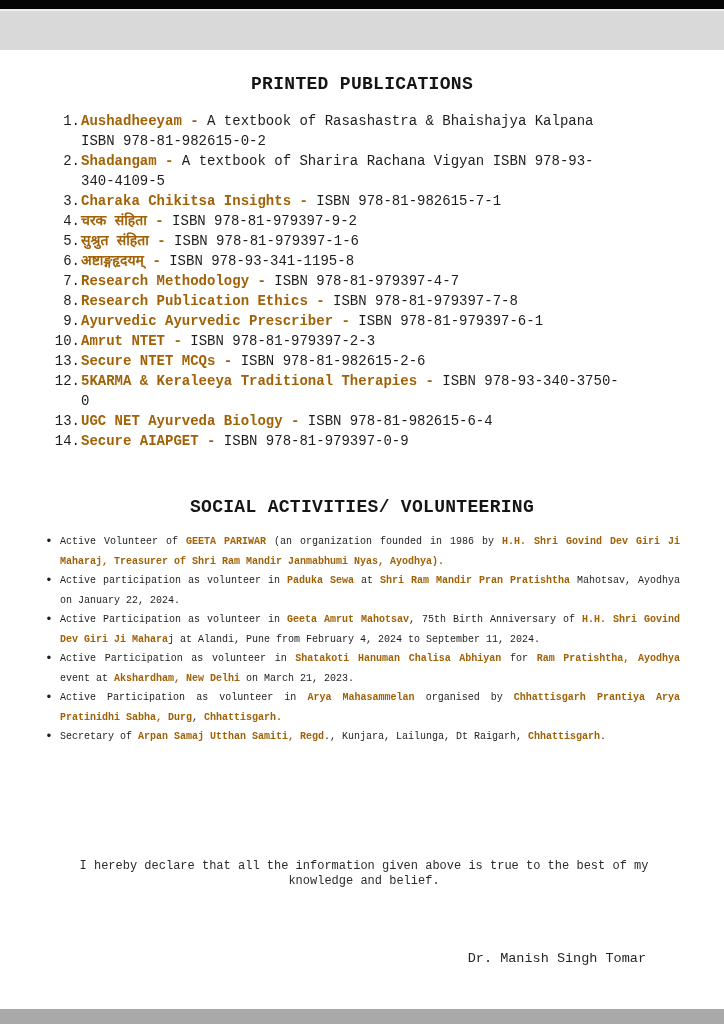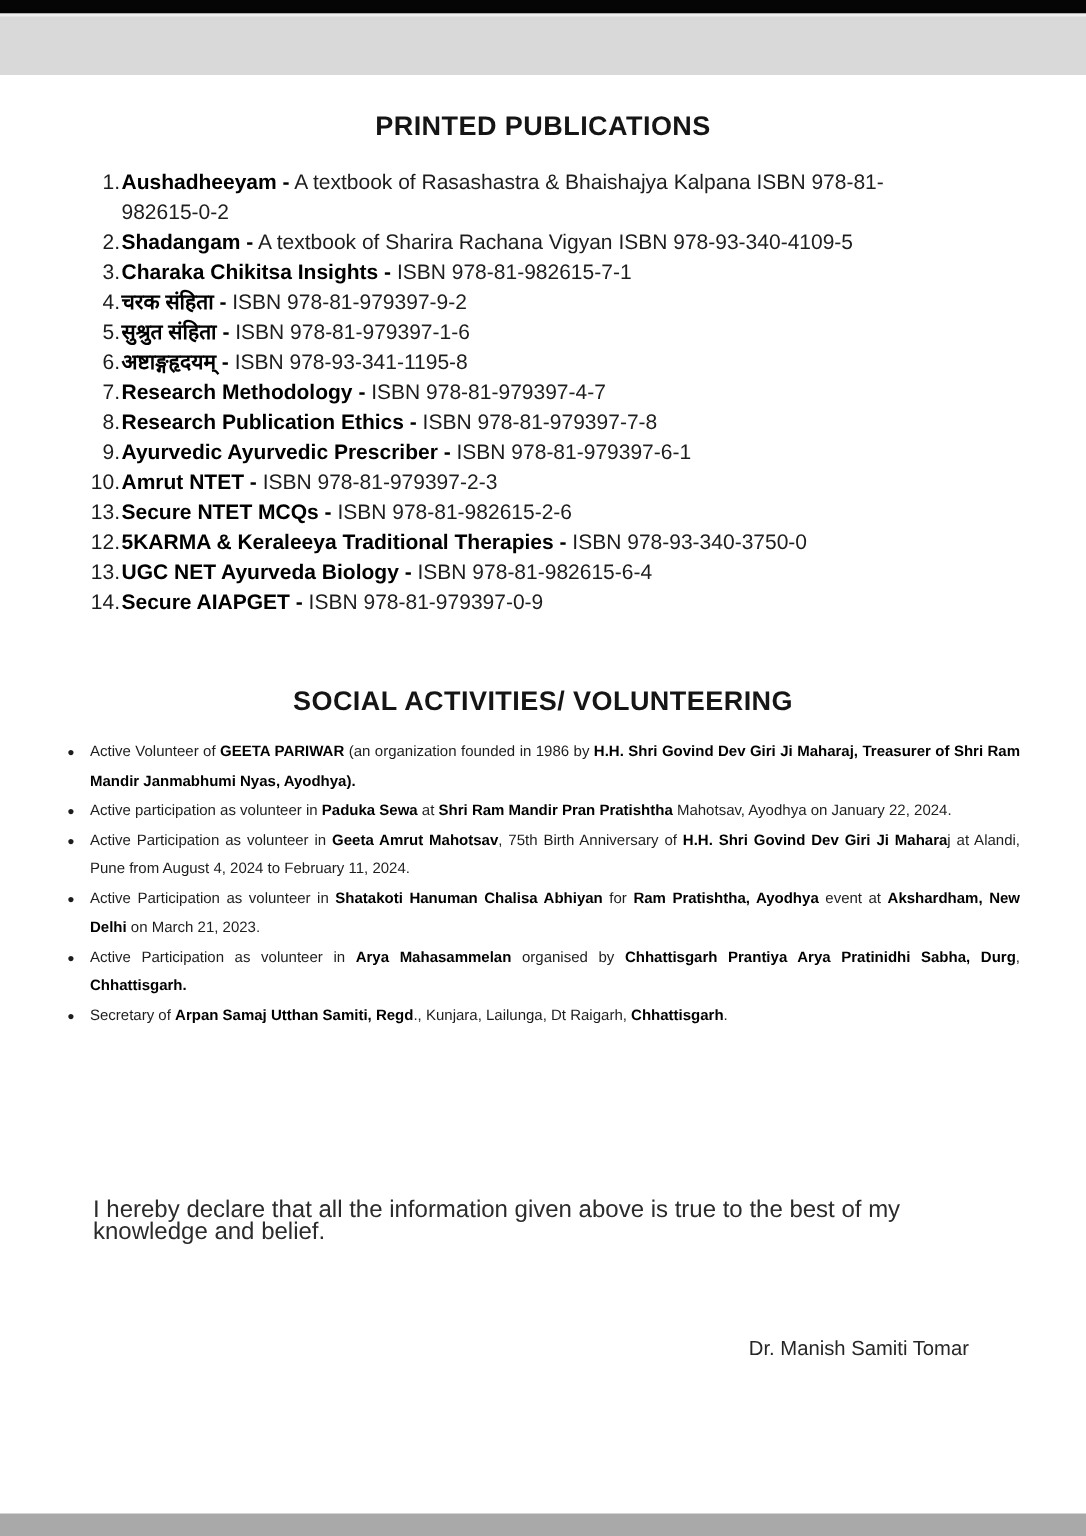--- a/index.html
+++ b/index.html
@@ -9,21 +9,21 @@
     height: 1024px;
     background: #ffffff;
     overflow: hidden;
     font-family: "Liberation Sans", "DejaVu Sans", sans-serif;
     color: #1d1d1d;
   }
   .top-black { position: absolute; top: 0; left: 0; right: 0; height: 9px; background: #050505; }
   .top-band  { position: absolute; top: 9px; left: 0; right: 0; height: 41px; background: #d9d9d9; box-shadow: inset 0 2px 0 #eeeeee; }
   .bottom-band { position: absolute; bottom: 0; left: 0; right: 0; height: 15px; background: #a9a9a9; }
 
-  .content { position: absolute; top: 50px; left: 0; right: 0; }
+  .content { position: absolute; top: 50px; left: 0; right: 0; font-family: Liberation Mono, monospace; }
 
   .section-title {
     margin: 0;
     font-size: 18px;
     line-height: 20px;
     font-weight: bold;
     text-align: center;
     letter-spacing: 0.3px;
     color: #151515;
   }
@@ -37,21 +37,21 @@
     line-height: 20px;
   }
   ul.pub-list li { display: flex; }
   ul.pub-list .num {
     flex: none;
     width: 26px;
     text-align: right;
     padding-right: 1px;
   }
   ul.pub-list .body { flex: 1; }
-  ul.pub-list b, ul.act-list b { font-weight: bold; color: #000000; }
+  ul.pub-list b, ul.act-list b { font-weight: bold; color: #a16207; }
 
   .act-title { margin-top: 46px; margin-bottom: 15px; }
 
   ul.act-list {
     list-style: none;
     margin: 0 44px;
     padding: 0;
     font-size: 10px;
     line-height: 19.5px;
   }
@@ -63,23 +63,24 @@
   ul.act-list li::before {
     content: "\2022";
     position: absolute;
     left: 1px;
     top: 0;
     font-size: 13px;
   }
 
   .declaration {
     margin: 112px 58px 0 62px;
-    font-size: 16px;
+    font-size: 12px;
     line-height: 15px;
     color: #2b2b2b;
+    text-align: center;
   }
   .signature {
     margin-top: 62px;
     text-align: right;
     padding-right: 78px;
     font-size: 13.5px;
     color: #262626;
   }
 </style>
 </head>
@@ -149,25 +150,25 @@
           <span class="num">14.</span>
           <span class="body"><b>Secure AIAPGET -</b> ISBN 978-81-979397-0-9</span>
         </li>
       </ul>
 
     <h2 class="section-title act-title">SOCIAL ACTIVITIES/ VOLUNTEERING</h2>
 
     <ul class="act-list">
         <li><span>Active Volunteer of </span><b>GEETA PARIWAR</b><span> (an organization founded in 1986 by </span><b>H.H. Shri Govind Dev Giri Ji Maharaj, Treasurer of Shri Ram Mandir Janmabhumi Nyas, Ayodhya).</b></li>
         <li><span>Active participation as volunteer in </span><b>Paduka Sewa</b><span> at </span><b>Shri Ram Mandir Pran Pratishtha</b><span> Mahotsav, Ayodhya on January 22, 2024.</span></li>
-        <li><span>Active Participation as volunteer in </span><b>Geeta Amrut Mahotsav</b><span>, 75th Birth Anniversary of </span><b>H.H. Shri Govind Dev Giri Ji Mahara</b><span>j at Alandi, Pune from August 4, 2024 to February 11, 2024.</span></li>
+        <li><span>Active Participation as volunteer in </span><b>Geeta Amrut Mahotsav</b><span>, 75th Birth Anniversary of </span><b>H.H. Shri Govind Dev Giri Ji Mahara</b><span>j at Alandi, Pune from February 4, 2024 to September 11, 2024.</span></li>
         <li><span>Active Participation as volunteer in </span><b>Shatakoti Hanuman Chalisa Abhiyan</b><span> for </span><b>Ram Pratishtha, Ayodhya</b><span> event at </span><b>Akshardham, New Delhi</b><span> on March 21, 2023.</span></li>
         <li><span>Active Participation as volunteer in </span><b>Arya Mahasammelan</b><span> organised by </span><b>Chhattisgarh Prantiya Arya Pratinidhi Sabha, Durg</b><span>, </span><b>Chhattisgarh.</b></li>
         <li><span>Secretary of </span><b>Arpan Samaj Utthan Samiti, Regd</b><span>., Kunjara, Lailunga, Dt Raigarh, </span><b>Chhattisgarh</b><span>.</span></li>
       </ul>
 
     <p class="declaration">I hereby declare that all the information given above is true to the best of my knowledge and belief.</p>
 
-    <div class="signature">Dr. Manish Samiti Tomar</div>
+    <div class="signature">Dr. Manish Singh Tomar</div>
   </div>
 
   <div class="bottom-band"></div>
 </div>
 
 </body></html>

